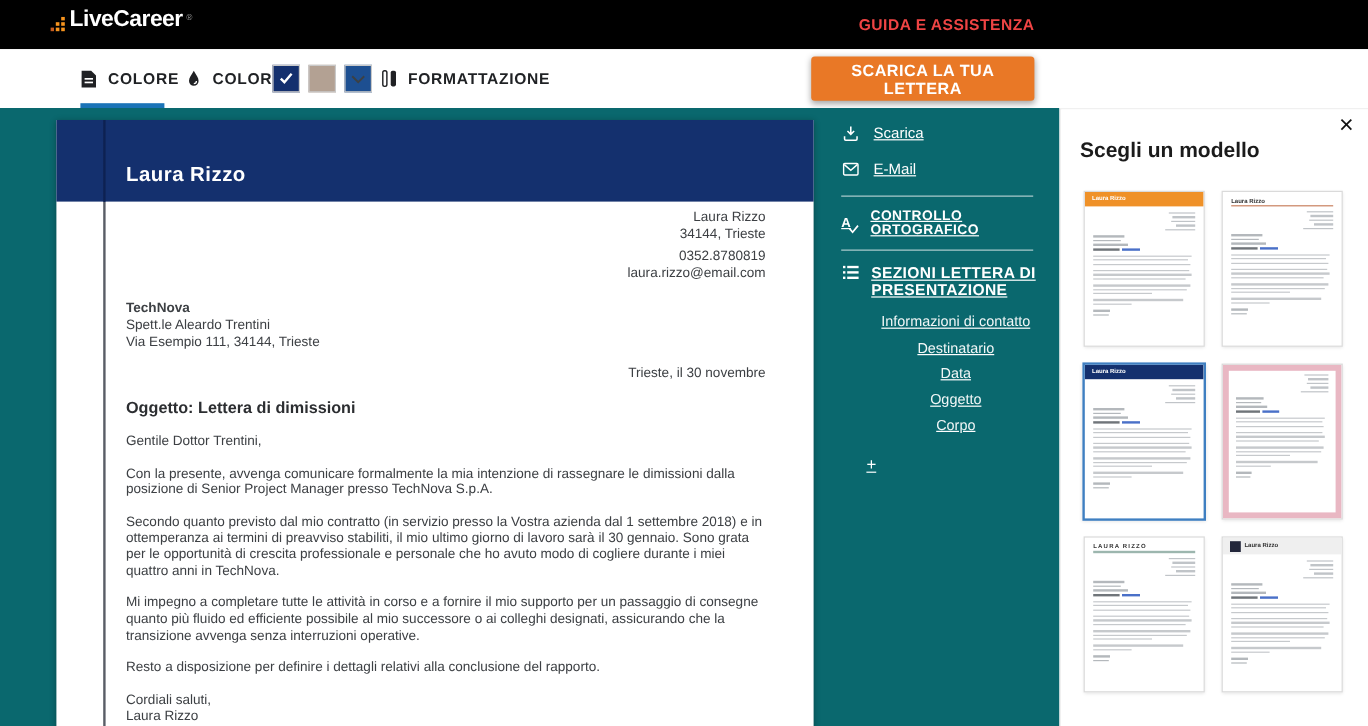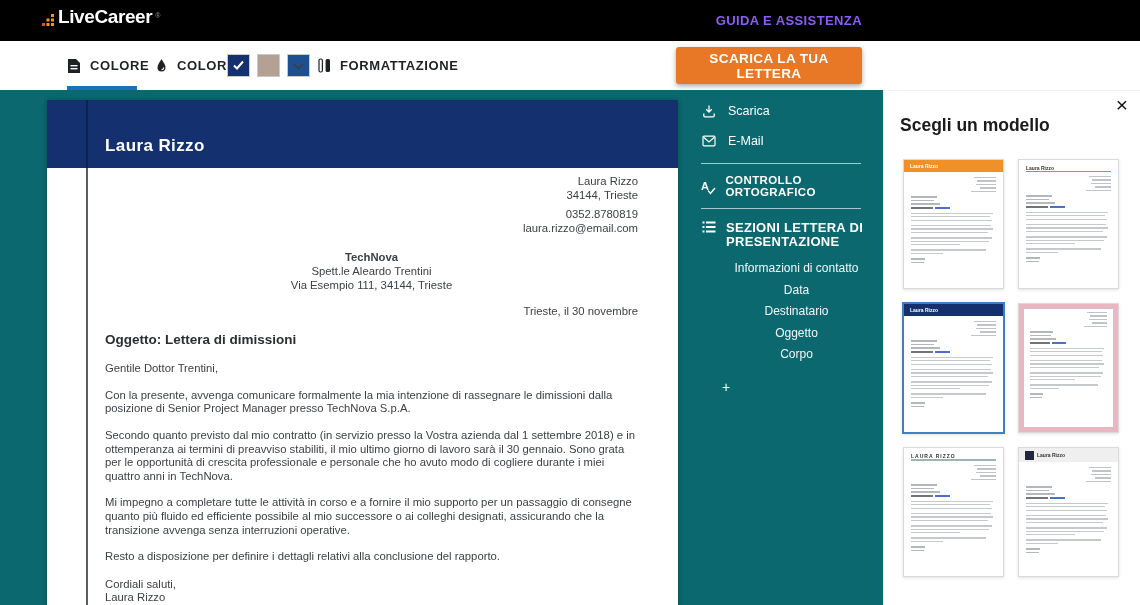--- a/index.html
+++ b/index.html
@@ -8,21 +8,21 @@
   .stage { position:relative; width:1140px; height:605px; background:#fff; }
 
   
   .topbar { position:absolute; left:0; top:0; width:1140px; height:41px; background:#000;
     display:flex; align-items:center; }
   .logo { position:absolute; left:42px; top:7px; display:flex; align-items:flex-end; gap:3px;
     cursor:pointer; }
   .logo-text { color:#fff; font-size:19px; font-weight:bold; letter-spacing:-0.4px; line-height:20px; }
   .logo-tm { color:#9a9a9a; font-size:7px; margin-bottom:8px; }
   .help-link { position:absolute; right:278px; top:0; height:41px; display:flex; align-items:center;
-    color:#8b5cf6; font-size:13px; font-weight:bold; letter-spacing:0.4px; cursor:pointer; }
+    color:#ef4444; font-size:13px; font-weight:bold; letter-spacing:0.4px; cursor:pointer; }
 
   
   .toolbar { position:absolute; left:0; top:41px; width:1140px; height:49px; background:#fff; }
   .tool-group { position:absolute; top:0; height:49px; display:flex; align-items:center; gap:9px;
     cursor:pointer; color:#1f2124; font-size:13px; font-weight:bold; letter-spacing:0.6px; }
   .tg-modello { left:67px; }
   .tg-colore  { left:155px; }
   .tg-format  { left:318px; }
   .swatch-row { position:absolute; left:227px; top:0; height:49px; display:flex; align-items:center; gap:7px; }
   .swatch { width:23px; height:23px; border:1px solid #c9c9c9; display:flex; align-items:center;
@@ -43,30 +43,30 @@
     box-shadow:0 1px 5px rgba(0,0,0,0.3); }
   .page-band { position:absolute; left:0; top:0; width:631px; height:68px; background:#14306e; }
   .page-band-name { position:absolute; left:58px; top:36px; color:#fff; font-size:17px;
     font-weight:bold; letter-spacing:0.4px; }
   .page-rule { position:absolute; left:39px; top:0; width:2px; height:520px;
     background:linear-gradient(#0d2152 0, #0d2152 68px, #595d66 68px, #595d66 100%); }
   .page-content { position:absolute; left:58px; top:74px; width:533px; color:#3d4044;
     font-size:11.3px; line-height:13.6px; }
   .sender-block { text-align:right; line-height:14px; }
   .sender-gap { height:5px; }
-  .recipient-block { margin-top:15px; line-height:14px;text-align:center; }
+  .recipient-block { margin-top:15px; line-height:14px; }
   .bold { font-weight:bold; }
   .date-line { margin-top:13px; text-align:right; }
   .subject-line { margin-top:14px; font-size:13.5px; font-weight:bold; color:#2c2e31; }
   .salutation { margin-top:16px; }
   .para { margin-top:13px; }
   .closing { margin-top:14px; }
 
   
-  .side { position:absolute; left:701px; top:6px; width:165px; color:#fff; }
+  .side { position:absolute; left:701px; top:6px; width:165px; color:#fff;text-decoration:underline; }
   .side-row { height:30px; display:flex; align-items:center; gap:12px; cursor:pointer; }
   .side-row .lbl { font-size:12.5px; }
   .side-divider { border:none; border-top:1px solid rgba(255,255,255,0.65); margin:7px 0; width:160px; }
   .side-caps { font-size:11.5px; font-weight:bold; letter-spacing:0.4px; }
   .sections-head { display:flex; gap:10px; margin-top:12px; cursor:pointer; }
   .sections-head .lbl { font-size:13px; font-weight:bold; letter-spacing:0.3px; line-height:14px; }
   .section-items { margin-top:9px; padding-left:26px; }
   .section-item { font-size:12px; line-height:21.5px; cursor:pointer; color:#f2f7f7;text-align:center; }
   .add-section { margin-top:14px; padding-left:21px; display:flex; align-items:center; gap:13px; cursor:pointer; }
   .add-section .plus { font-size:14px; line-height:14px; }
@@ -229,22 +229,22 @@
               <rect x="4" y="9.5" width="9.5" height="2" fill="#fff"></rect>
           </svg>
         </span>
         <span class="lbl">
           <span>SEZIONI LETTERA DI</span><br>
           <span>PRESENTAZIONE</span>
         </span>
       </div>
       <div class="section-items">
         <div class="section-item">Informazioni di contatto</div>
+        <div class="section-item">Destinatario</div>
         <div class="section-item">Data</div>
-        <div class="section-item">Destinatario</div>
         <div class="section-item">Oggetto</div>
         <div class="section-item">Corpo</div>
       </div>
       <div class="add-section">
         <span class="plus">+</span>
       </div>
     </div>
   </div>
 
   <div class="panel">

